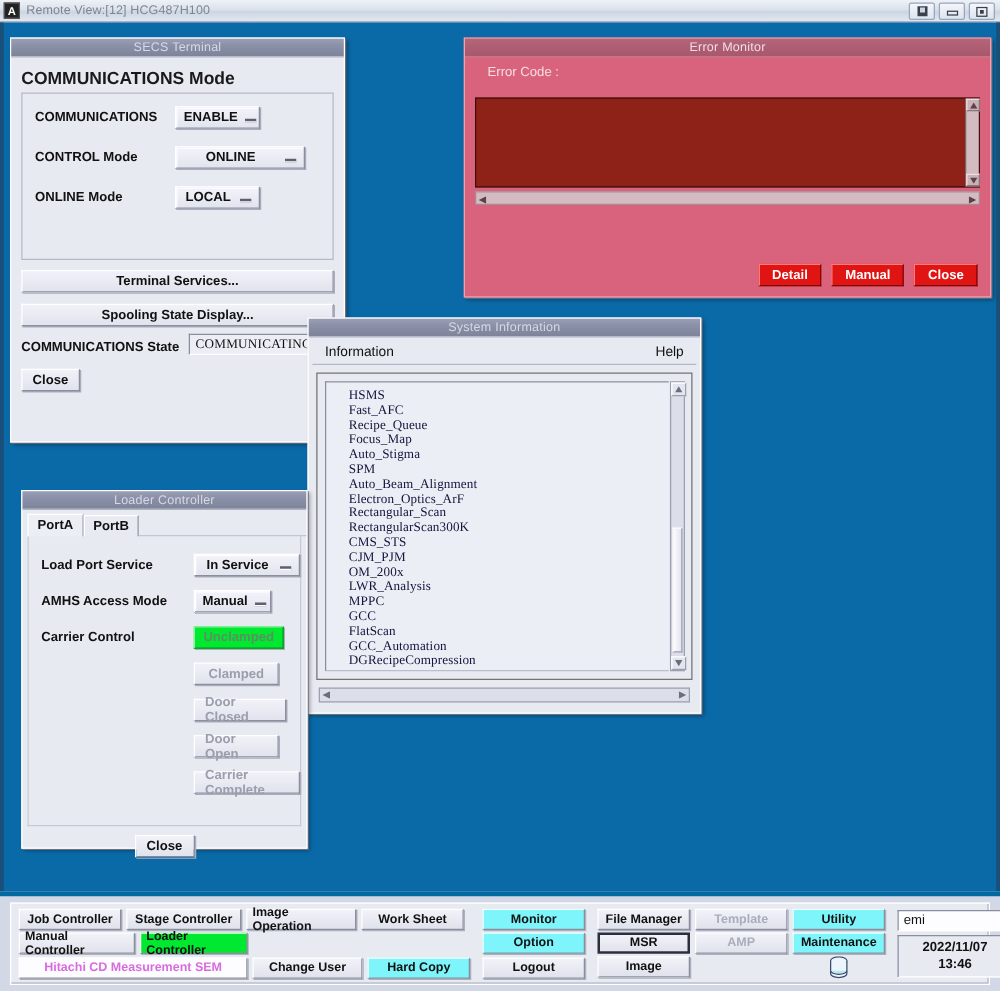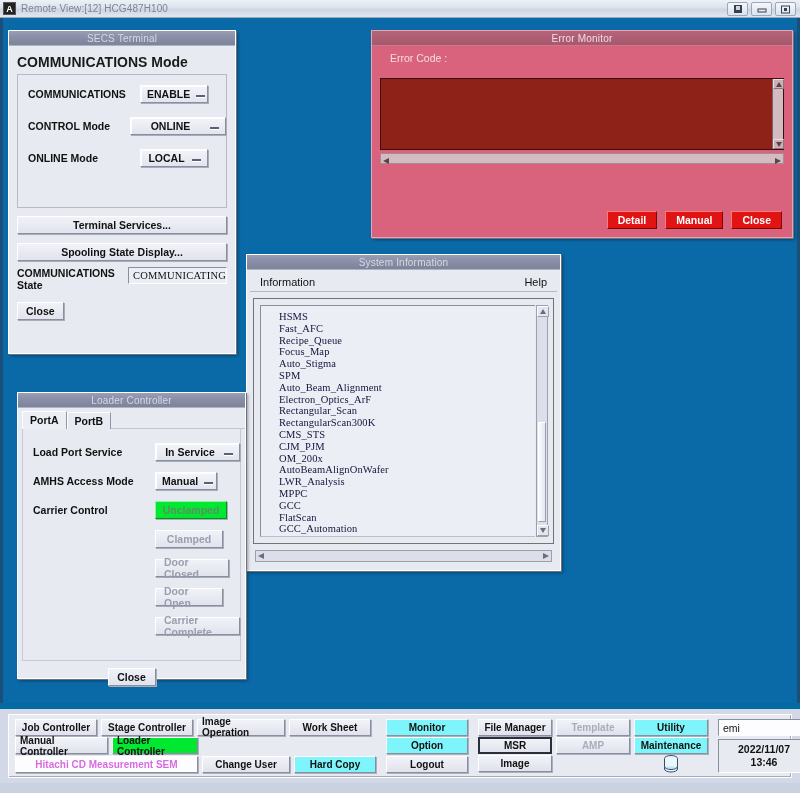--- a/index.html
+++ b/index.html
@@ -62,21 +62,21 @@
     color: #d6d9e4;
     font-size: 10px;
     text-align: center;
     line-height: 15px;
     letter-spacing: .2px;
     border-bottom: 1px solid #aeb3c4;
   }
   .w-body { padding: 4px; }
 
   
-  #secs { left: 5px; top: 12px; width: 228px; height: 324px; }
+  #secs { left: 5px; top: 12px; width: 268px; height: 324px; }
   #secs .w-body { padding: 0; }
   .secs-head {
     font-size: 14px; font-weight: bold; color: #1a1a1a;
     margin: 8px 0 4px 8px;
   }
   .group-box {
     margin: 0 8px; border: 1px solid #b6bac8;
     background: #e8eaf2; height: 134px; padding-top: 10px;
   }
   .row { display: flex; align-items: center; margin-bottom: 14px; padding-left: 10px;}
@@ -100,21 +100,21 @@
   }
   .btn-wide {
     margin: 0 8px 3px 8px;
     height: 18px;
     background: linear-gradient(to bottom,#f1f2f8,#e1e3ed);
     border: 1px solid #fff; border-right-color:#8b8f9d; border-bottom-color:#8b8f9d;
     box-shadow: 1px 1px 0 #a9adbb;
     font-size: 10.5px; font-weight:bold; color:#111;
     display:flex; align-items:center; justify-content:center;
   }
-  .state-row { display:flex; align-items:flex-start; margin: 6px 8px 0 8px;}
+  .state-row { display:flex; align-items:flex-end; margin: 6px 8px 0 8px;}
   .state-lbl { font-size: 10.5px; font-weight:bold; color:#111; }
   .state-val {
     margin-left: 8px; flex: 1; height: 17px;
     background:#eceef5;
     border:1px solid #8b8f9d; border-right-color:#fff; border-bottom-color:#fff;
     font-family:"Liberation Serif", serif;
     font-size: 10.5px; color:#111; display:flex; align-items:center;
     padding-left: 4px; letter-spacing: .2px;
   }
   .btn-small {
@@ -242,23 +242,23 @@
     margin-left: 122px;
   }
   .lbtn.green {
     background:#00e830; color:#5f8d66; border-color:#8ff3a3;
     border-right-color:#0a8f22; border-bottom-color:#0a8f22;
   }
   .loader-close { display:flex; justify-content:center; margin-top: 7px; }
 
   
   .taskbar {
-    position:absolute; left:0; bottom:10px; width:800px; height:80px;
+    position:absolute; left:0; bottom:0; width:800px; height:80px;
     background: #d3d8e6;
-    border-top: 6px solid #0369a1;
+    border-top: 4px solid #0369a1;
   }
   .tb-inner {
     position:absolute; left:8px; right:8px; top:5px; bottom:5px;
     background:#e8eaf2; border:1px solid #fff;
     box-shadow: inset -1px -1px 0 #a6abba;
     display:flex;
   }
   .tb-group { display:flex; flex-direction:column; justify-content:space-around; padding: 3px 2px;}
   .tb-sep { width:1px; background:#a8adbc; margin: 3px 3px; }
   .tb-row { display:flex; gap: 4px; }
@@ -414,21 +414,20 @@
               <div class="si-item">Focus_Map</div>
               <div class="si-item">Auto_Stigma</div>
               <div class="si-item">SPM</div>
               <div class="si-item">Auto_Beam_Alignment</div>
               <div class="si-item">Electron_Optics_ArF</div>
               <div class="si-item">Rectangular_Scan</div>
               <div class="si-item">RectangularScan300K</div>
               <div class="si-item">CMS_STS</div>
               <div class="si-item">CJM_PJM</div>
               <div class="si-item">OM_200x</div>
-              <div class="si-item">AutoBeamAlignOnWafer</div>
               <div class="si-item">LWR_Analysis</div>
               <div class="si-item">MPPC</div>
               <div class="si-item">GCC</div>
               <div class="si-item">FlatScan</div>
               <div class="si-item">GCC_Automation</div>
               <div class="si-item">DGRecipeCompression</div>
             </div>
           <div class="si-vscroll">
             <div class="si-sb-btn" style="top:0">
               <svg width="6" height="5" viewBox="0 0 6 5">

